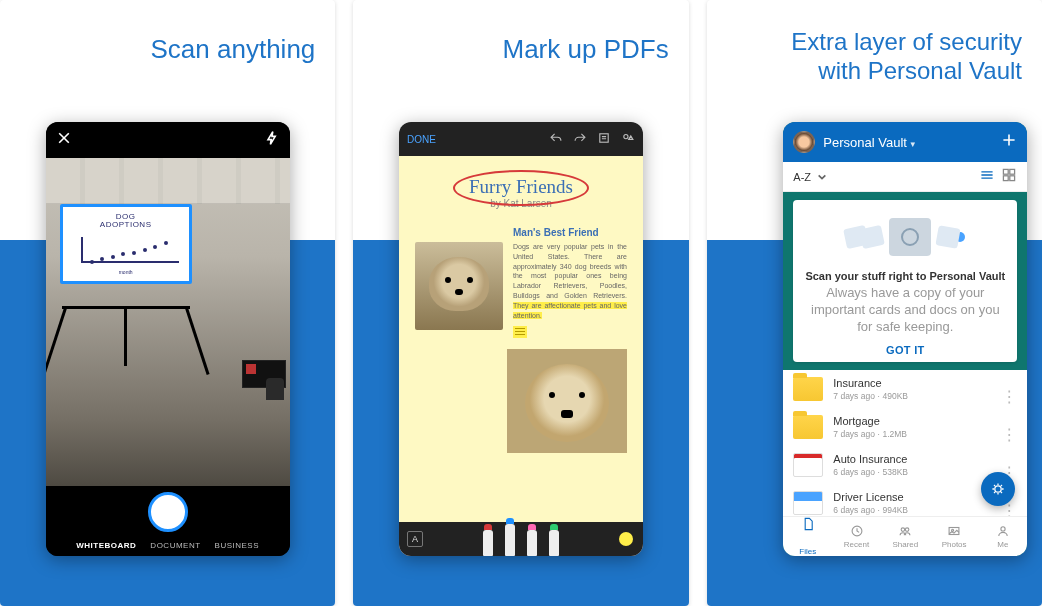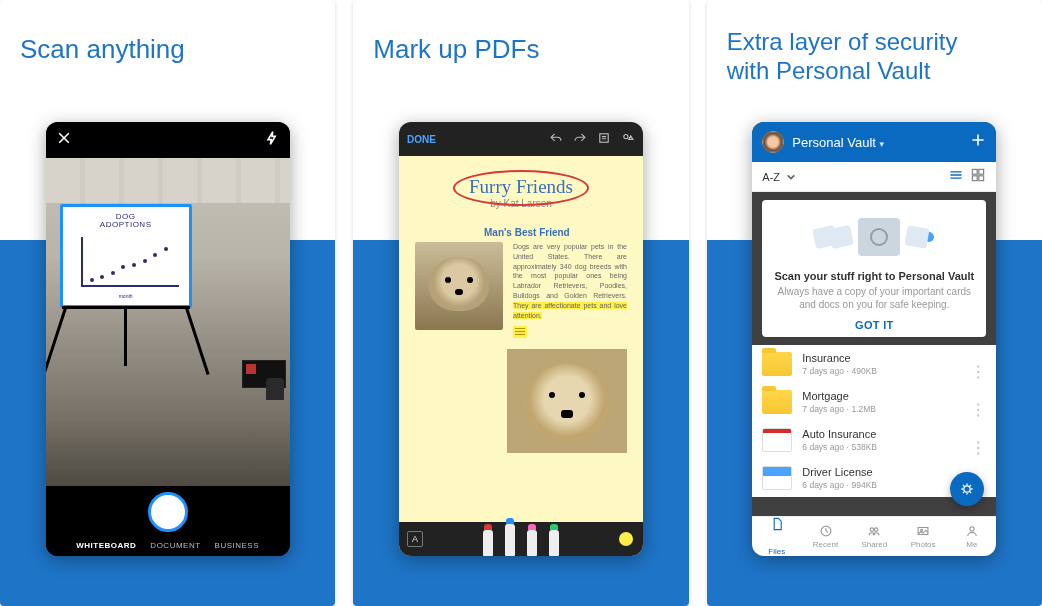--- a/index.html
+++ b/index.html
@@ -13,21 +13,21 @@
     overflow: hidden;
     box-shadow: 0 1px 4px rgba(0,0,0,0.15);
     background: #fff;
   }
   .panel .band {
     position:absolute; left:0; right:0; bottom:0; top:240px;
     background:#1e74c7;
   }
   .panel .heading {
     position:absolute; top:34px; left:0; right:0;
-    color:#1e74c7; text-align:left; font-size:26px; font-weight:400;
+    color:#1e74c7; text-align:right; font-size:26px; font-weight:400;
     line-height:1.2;
     padding:0 20px;
   }
   .panel .heading.two-line { top:28px; font-size:24px; }
   .phone {
     position:absolute; left:50%; transform:translateX(-50%);
     width:244px; border-radius:12px; overflow:hidden;
     box-shadow:0 4px 18px rgba(0,0,0,0.35);
   }
   
@@ -38,21 +38,21 @@
   .close-x svg, .flash svg { width:16px; height:16px; fill:none; stroke:#fff; stroke-width:2; }
   .viewfinder { position:absolute; top:36px; left:0; right:0; bottom:70px; overflow:hidden; }
   .room { position:absolute; inset:0;
     background:
       linear-gradient(180deg,#c7c3ba 0%, #b9b4aa 30%, #756f65 80%, #4e4a42 100%);
   }
   .ceiling { position:absolute; top:0; left:0; right:0; height:14%;
     background:repeating-linear-gradient(90deg,#d7d3ca 0 14%, #cfccc3 14% 16%);
     border-bottom:1px solid rgba(0,0,0,0.1);}
   .board-frame { position:absolute; left:14px; top:46px; width:148px; height:160px; }
-  .board { position:absolute; top:0; left:0; width:132px; height:104px; background:#fff;
+  .board { position:absolute; top:0; left:0; width:132px; height:80px; background:#fff;
     border:3px solid #1e90ff; border-radius:2px; padding:6px; }
   .board-title { font-size:8px; letter-spacing:0.5px; color:#2a2d6e; text-align:center; line-height:1; }
   .board-chart { position:absolute; left:10px; right:10px; top:30px; bottom:10px; }
   .axis { position:absolute; background:#2a2d6e; }
   .axis.y { left:8px; top:0; bottom:8px; width:2px; }
   .axis.x { left:8px; right:0; bottom:8px; height:2px; }
   .pt { position:absolute; width:4px; height:4px; border-radius:50%; background:#2a2d6e; }
   .xlabel { position:absolute; left:0; right:0; bottom:-4px; text-align:center; font-size:5px; color:#2a2d6e; }
   .legs { position:absolute; top:104px; left:0; width:132px; height:70px; }
   .legs .leg { position:absolute; background:#000; width:3px; }
@@ -105,40 +105,40 @@
     display:flex; align-items:flex-end; justify-content:space-between; padding:0 10px 0 8px;}
   .mb-left { display:flex; align-items:center; gap:4px; color:#ddd; font-size:9px; border:1px solid #777; padding:2px 4px; border-radius:2px; align-self:center;}
   .pens{display:flex; gap:12px; align-items:flex-end;}
   .pen{width:10px; height:26px; border-radius:3px 3px 1px 1px; position:relative; background:#eee;}
   .pen::before{content:"";position:absolute;top:-6px;left:1px;right:1px;height:6px;border-radius:3px 3px 0 0;}
   .pen.p1c::before{background:#d63a3a;} .pen.p2c::before{background:#1e90ff;} .pen.p3c::before{background:#ff69b4;} .pen.p4c::before{background:#2ecc71;}
   .pen.p2c{height:32px;}
   .mb-color{width:14px;height:14px;border-radius:50%;background:#ffee4a;align-self:center;}
 
   
-  .p3 .phone { top:122px; height:434px; background:#404040; }
+  .p3 .phone { top:122px; height:434px; background:#0f766e;margin-left:31px; }
   .pv-top { height:40px; background:#0a6abf; color:#fff; display:flex; align-items:center; padding:0 10px; gap:8px;}
   .avatar { width:22px; height:22px; border-radius:50%; background:radial-gradient(circle,#f7c8a0 0 40%,#5a3d28 70%); border:2px solid #fff3;}
   .pv-title{font-size:13px; flex:1;}
   .pv-title .caret{font-size:9px; opacity:.85;}
   .pv-plus svg{width:16px;height:16px;stroke:#fff;stroke-width:2;fill:none;}
   .pv-sort{height:30px;background:#fff;display:flex;align-items:center;padding:0 10px;gap:6px;border-bottom:1px solid #eee;}
   .pv-sort-label{font-size:11px;color:#333;}
   .pv-sort-caret svg{width:10px;height:10px;stroke:#666;fill:none;stroke-width:2;}
   .pv-sort-spacer{flex:1;}
   .pv-sort svg.ic{width:16px;height:16px;stroke:#0a6abf;fill:none;stroke-width:1.6;}
   .pv-card{margin:8px 10px; background:#fff; border-radius:4px; box-shadow:0 1px 3px rgba(0,0,0,.12); padding:10px 10px 6px; text-align:center;}
   .pv-illus{height:54px;display:flex;align-items:center;justify-content:center;gap:0;}
   .pill{width:22px;height:20px;background:#dfe9f3;border-radius:3px;transform:rotate(-12deg);}
   .pill.b{transform:rotate(10deg);}
   .safe{width:42px;height:38px;background:#ccd6df;border-radius:4px;margin:0 6px;position:relative;}
   .safe::after{content:"";position:absolute;left:50%;top:50%;width:14px;height:14px;border:2px solid #8aa0b3;border-radius:50%;transform:translate(-50%,-50%);}
   .dot{width:10px;height:10px;background:#4aa3ff;border-radius:50%;}
   .pv-card h4{font-size:11px;color:#333;margin-top:6px;font-weight:600;}
-  .pv-card p{font-size:10px;color:#999;margin-top:3px;line-height:1.3;}
+  .pv-card p{font-size:13px;color:#999;margin-top:3px;line-height:1.3;}
   .pv-card .gotit{color:#0a6abf;font-size:11px;font-weight:600;margin-top:8px;letter-spacing:.3px;}
   .pv-list{background:#fff;}
   .pv-item{display:flex;align-items:flex-end;gap:10px;padding:7px 10px;}
   .pv-thumb{width:30px;height:24px;border-radius:2px;}
   .pv-thumb.folder{background:linear-gradient(180deg,#ffd54a,#f7c732);position:relative;}
   .pv-thumb.folder::before{content:"";position:absolute;top:-4px;left:0;width:14px;height:5px;background:#f7c732;border-radius:2px 2px 0 0;}
   .pv-thumb.doc1{background:#fff;border:1px solid #ddd;box-shadow:inset 0 4px 0 #d82a2a;}
   .pv-thumb.doc2{background:linear-gradient(180deg,#4aa3ff 0 40%,#fff 40% 100%);border:1px solid #ddd;}
   .pv-text{flex:1;}
   .pv-name{font-size:11px;color:#333;}
@@ -215,21 +215,21 @@
       </div>
     </div>
   </div>
 </div>
 
 <div class="panel p2">
   <div class="band"></div>
   <div class="heading">Mark up PDFs</div>
   <div class="phone">
     <div class="markup-top">
-      <span style="color:#4aa3ff;font-weight:700">DONE</span>
+      <span style="color:#4aa3ff;font-weight:400">DONE</span>
       <div class="markup-tools">
         <span><svg viewBox="0 0 20 20">
               <path d="M8 4L3 9l5 5M3 9h9a5 5 0 015 5"></path>
             </svg></span>
         <span><svg viewBox="0 0 20 20">
               <path d="M12 4l5 5-5 5M17 9H8a5 5 0 00-5 5"></path>
             </svg></span>
         <span><svg viewBox="0 0 20 20">
               <rect x="4" y="4" width="12" height="12"></rect>
               <path d="M7 8h6M7 11h6"></path>
@@ -240,21 +240,21 @@
             </svg></span>
       </div>
     </div>
     <div class="doc">
       <div class="doc-inner">
         <div class="doc-title-wrap">
           <div class="circle-mark"></div>
           <div class="doc-title">Furry Friends</div>
           <div class="doc-sub">by Kat Larsen</div>
         </div>
-        <div class="section-head" style="margin-left:69px;">Man's Best Friend</div>
+        <div class="section-head" style="margin-left:98px;">Man's Best Friend</div>
         <div class="body-row">
           <div class="dog-pic">
             <div class="dog-face">
                 <div class="dog-eye l"></div>
                 <div class="dog-eye r"></div>
                 <div class="dog-nose"></div>
               </div>
           </div>
           <div class="para">
             <span>Dogs are very popular pets in the United States. There are approximately 340 dog breeds with the most popular ones being Labrador Retrievers, Poodles, Bulldogs and Golden Retrievers. </span><span class="hl">They are affectionate pets and love attention.</span>

